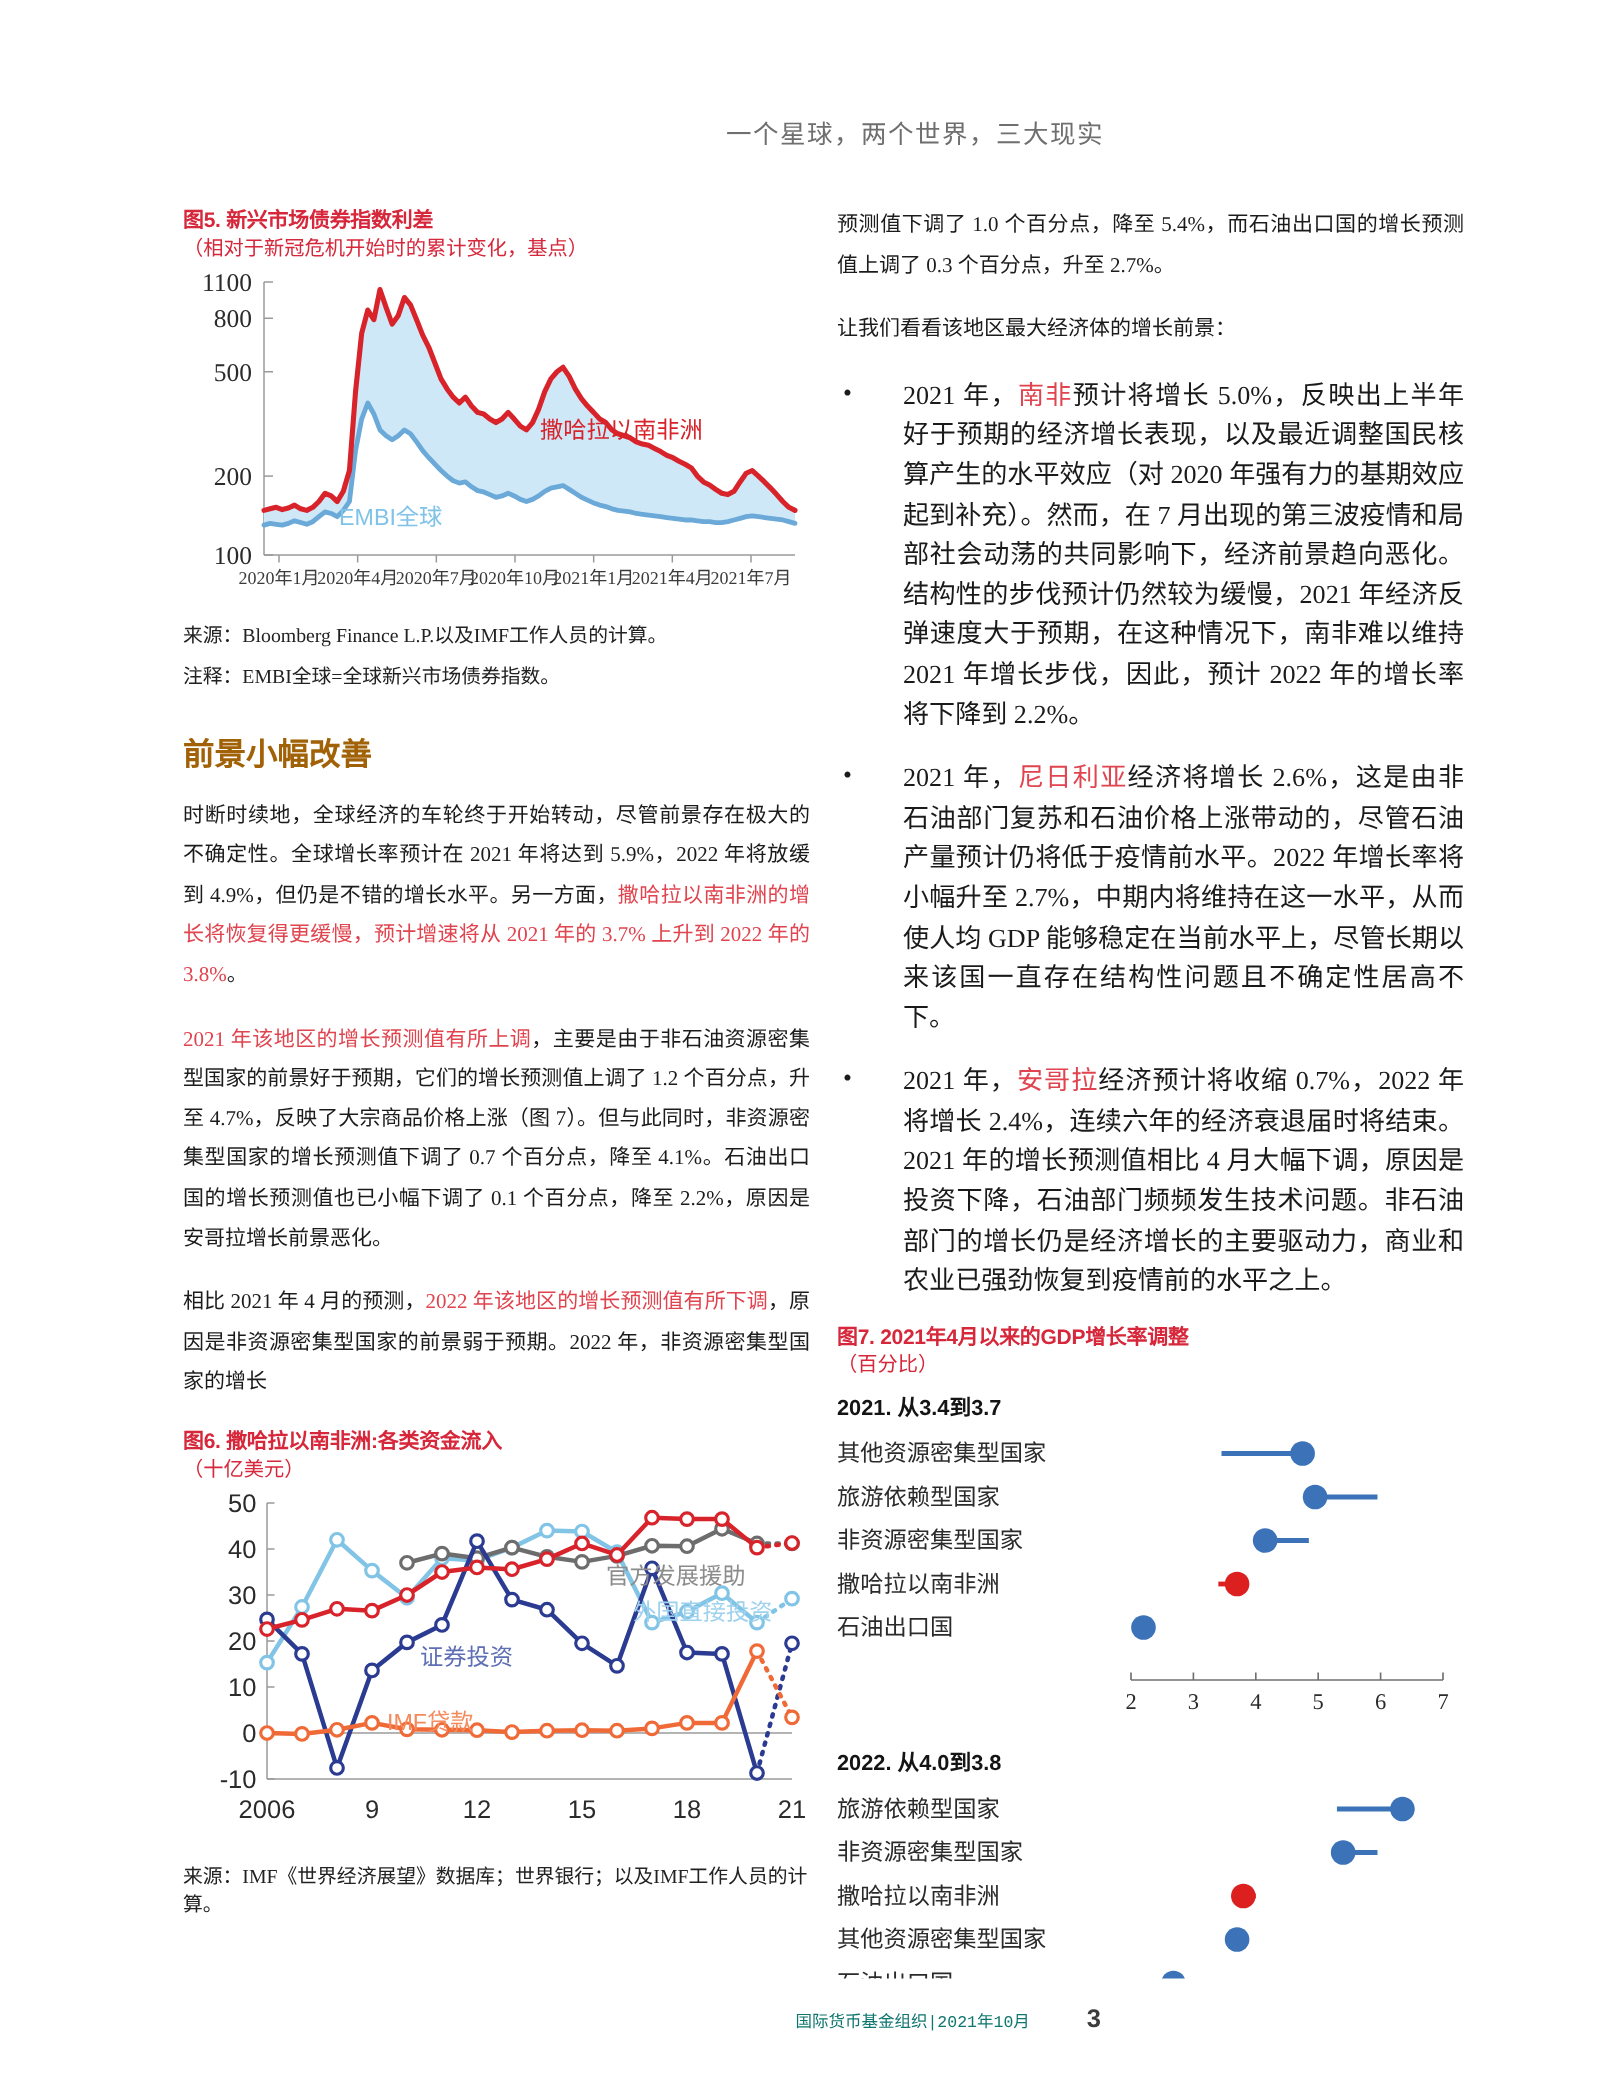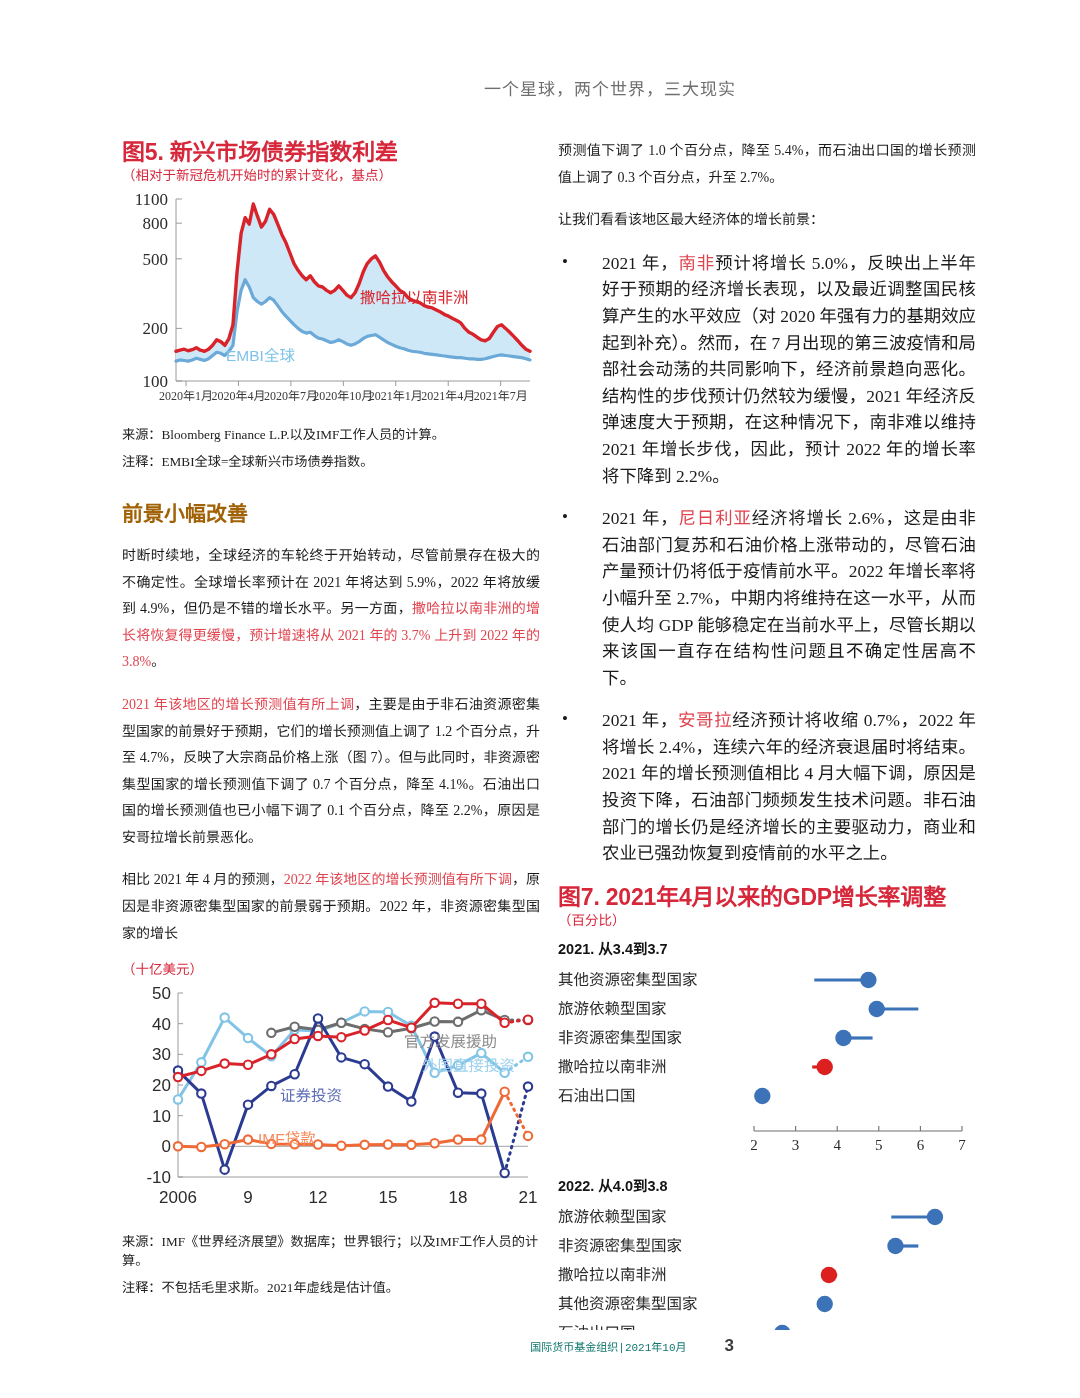--- a/index.html
+++ b/index.html
@@ -22,25 +22,25 @@
   }
 
   
   .col{position:absolute; top:138px; width:418px;}
   .col-left{left:122px;}
   .col-right{left:558px;}
 
   
   .fig-title{
     color:#d6273b; font-family:"Liberation Sans",sans-serif;
-    font-weight:bold; font-size:23px; line-height:1.25; margin:0;
+    font-weight:bold; font-size:14px; line-height:1.25; margin:0;
     letter-spacing:-0.2px;
   }
   .fig-sub{
-    color:#d6273b; font-family:Liberation Mono, monospace;
+    color:#d6273b; font-family:Liberation Serif, serif;
     font-size:13.5px; margin:2px 0 0 0; line-height:1.2;
   }
   .section-head{
     color:#a16207; font-family:"Liberation Sans",sans-serif;
     font-weight:bold; font-size:21px; margin:26px 0 16px 0;
   }
 
   
   p.body{
     font-family:Liberation Serif, serif;
@@ -147,20 +147,21 @@
 
     <div class="section-head">前景小幅改善</div>
 
     <div id="left-paras">
         <p class="body"><span>时断时续地，全球经济的车轮终于开始转动，尽管前景存在极大的不确定性。全球增长率预计在 2021 年将达到 5.9%，2022 年将放缓到 4.9%，但仍是不错的增长水平。另一方面，</span><span class="red">撒哈拉以南非洲的增长将恢复得更缓慢，预计增速将从 2021 年的 3.7% 上升到 2022 年的 3.8%</span><span>。</span></p>
         <p class="body"><span class="red">2021 年该地区的增长预测值有所上调</span><span>，主要是由于非石油资源密集型国家的前景好于预期，它们的增长预测值上调了 1.2 个百分点，升至 4.7%，反映了大宗商品价格上涨（图 7）。但与此同时，非资源密集型国家的增长预测值下调了 0.7 个百分点，降至 4.1%。石油出口国的增长预测值也已小幅下调了 0.1 个百分点，降至 2.2%，原因是安哥拉增长前景恶化。</span></p>
         <p class="body"><span>相比 2021 年 4 月的预测，</span><span class="red">2022 年该地区的增长预测值有所下调</span><span>，原因是非资源密集型国家的前景弱于预期。2022 年，非资源密集型国家的增长</span></p>
       </div>
 
     <div style="margin-top:4px;">
+      <div class="fig-title">图6. 撒哈拉以南非洲:各类资金流入</div>
       <div class="fig-sub">（十亿美元）</div>
 
       <div class="chart-wrap">
         <svg id="svg-fig6" width="418" height="245" viewBox="0 0 418 245">
             <line x1="56" y1="14" x2="56" y2="198" stroke="#9a9a9a" stroke-width="1"></line>
             <line x1="56" y1="198" x2="61" y2="198" stroke="#9a9a9a" stroke-width="1"></line>
             <text x="49" y="204" class="axnum6" text-anchor="end" fill="#2b2b2b">-10</text>
             <line x1="56" y1="167.33333333333334" x2="61" y2="167.33333333333334" stroke="#9a9a9a" stroke-width="1"></line>
             <text x="49" y="173.33333333333334" class="axnum6" text-anchor="end" fill="#2b2b2b">0</text>
             <line x1="56" y1="136.66666666666669" x2="61" y2="136.66666666666669" stroke="#9a9a9a" stroke-width="1"></line>
@@ -268,21 +269,20 @@
             <text x="336" y="224" class="axnum6" text-anchor="middle" fill="#2b2b2b">18</text>
             <text x="406" y="224" class="axnum6" text-anchor="middle" fill="#2b2b2b">21</text>
             <text x="282" y="68" class="serieslabel" text-anchor="start" fill="#8c8c8c">官方发展援助</text>
             <text x="300" y="92" class="serieslabel" text-anchor="start" fill="#9fd2ee">外国直接投资</text>
             <text x="158" y="122" class="serieslabel" text-anchor="start" fill="#5f6fb5">证券投资</text>
             <text x="136" y="165" class="serieslabel" text-anchor="start" fill="#f58a5c">IMF贷款</text>
           </svg>
       </div>
 
       <div class="src">来源：IMF《世界经济展望》数据库；世界银行；以及IMF工作人员的计算。</div>
-      <div class="src">注释：不包括毛里求斯。2021年虚线是估计值。</div>
     </div>
   </div>
 
   <div class="col col-right">
 
     <div id="right-paras">
         <p class="body"><span>预测值下调了 1.0 个百分点，降至 5.4%，而石油出口国的增长预测值上调了 0.3 个百分点，升至 2.7%。</span></p>
         <p class="body"><span>让我们看看该地区最大经济体的增长前景：</span></p>
       </div>
     <ul class="bullets" id="right-bullets">

